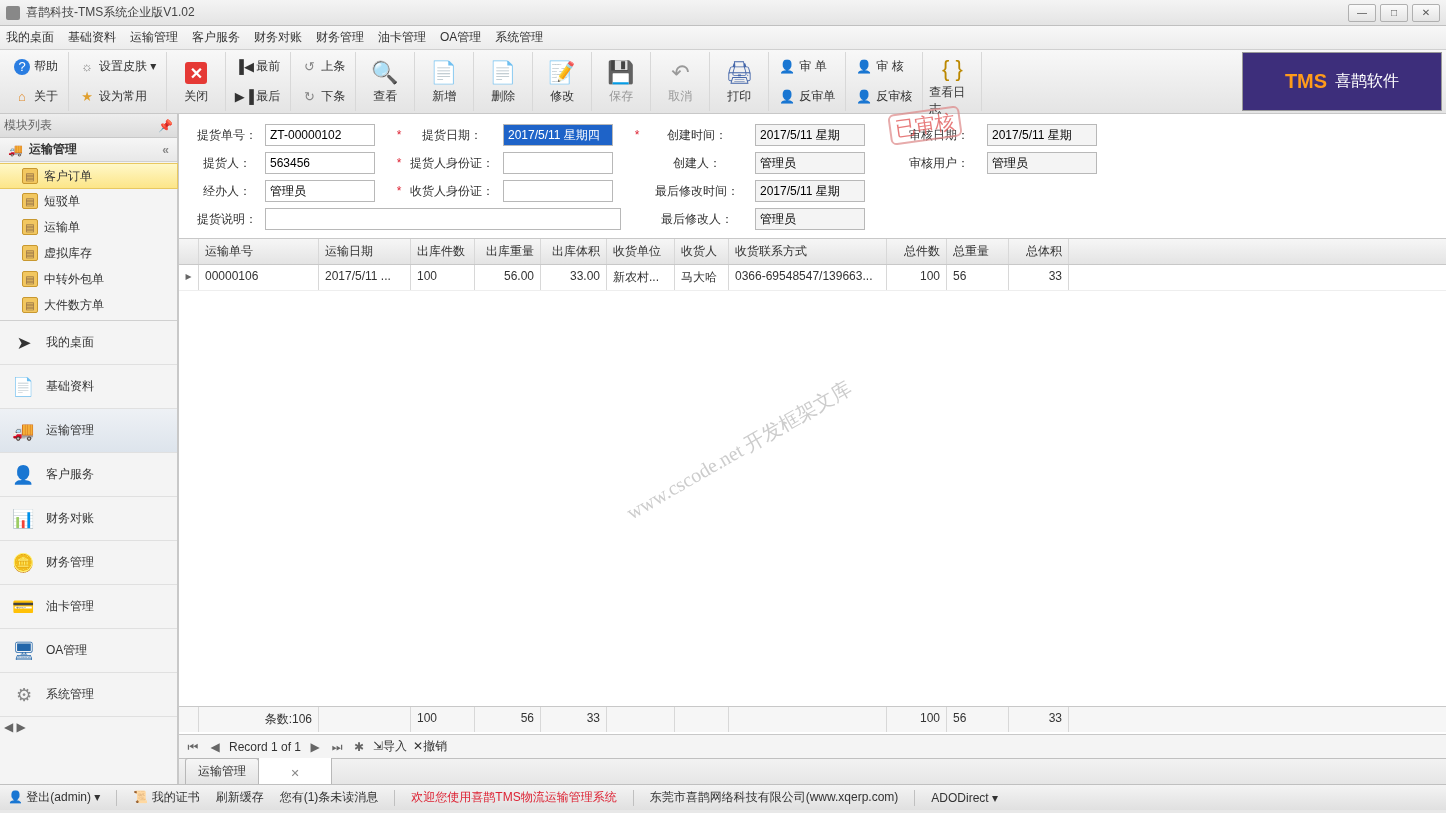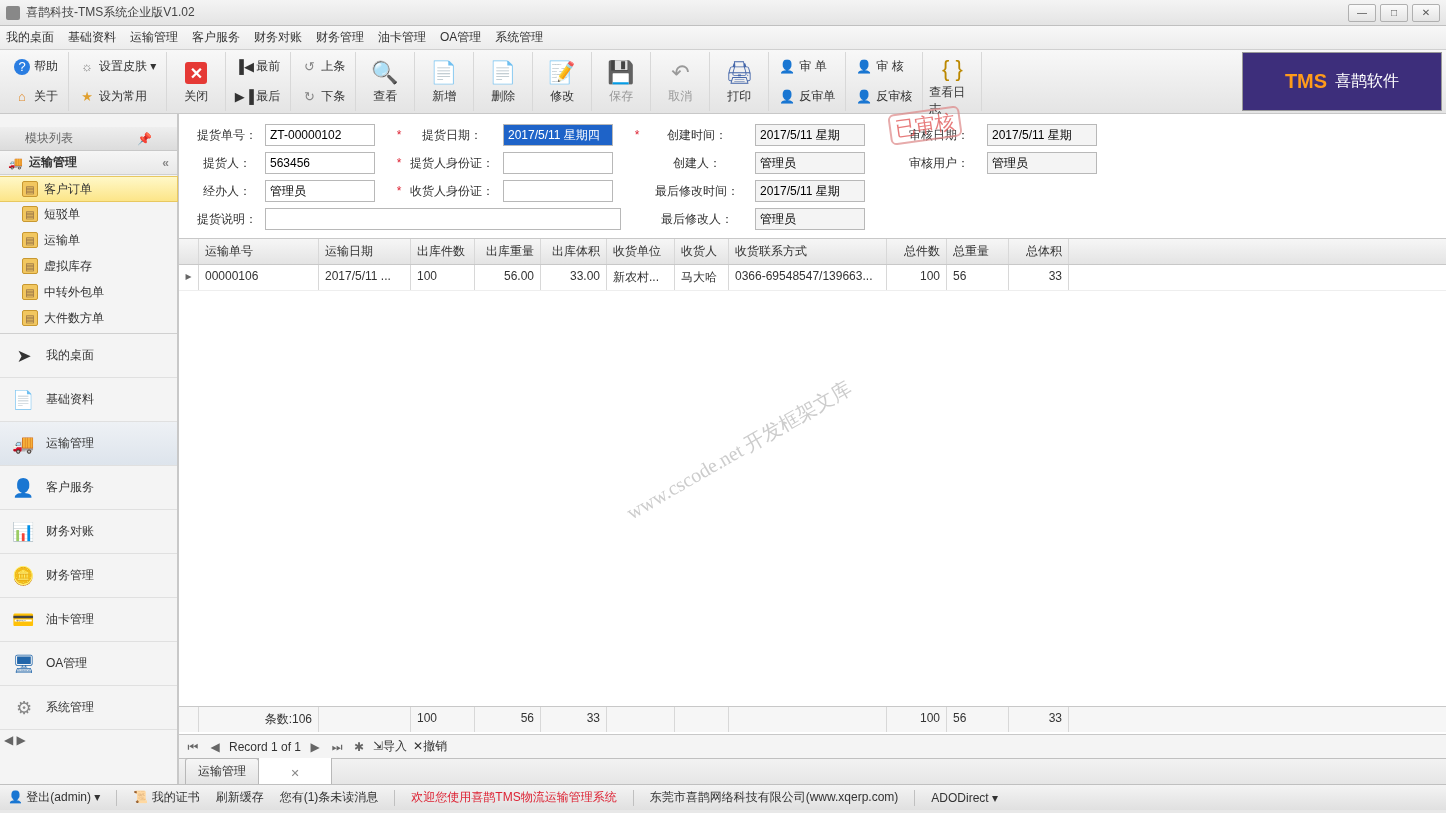--- a/index.html
+++ b/index.html
@@ -26,21 +26,21 @@
 .bigbtn .ic { font-size: 22px; height: 30px; display:flex; align-items:center; }
 .bigbtn .lbl { font-size: 12px; }
 .bigbtn.disabled { color:#999; }
 .redx { width:22px; height:22px; background:#e53935; color:#fff; border-radius:3px; display:flex; align-items:center; justify-content:center; font-weight:bold; font-size:16px;}
 .brand { margin-left:auto; width:200px; background:#3d2e7b; color:#fff; display:flex; align-items:center; justify-content:center; gap:8px; font-size:16px; border:1px solid #999;}
 .brand .tms { color:#ff9b1a; font-weight:bold; font-size:20px;}
 
 
 .body { display: flex; height: 670px; }
 .sidebar { width: 178px; background:#f4f4f4; border-right:1px solid #c8c8c8; display:flex; flex-direction:column; }
-.side-title { height:24px; background:linear-gradient(#eee,#dcdcdc); border-bottom:1px solid #c8c8c8; padding:0 25px; display:flex; align-items:center; justify-content:space-between; color:#666;margin-top:13px;}
+.side-title { height:24px; background:linear-gradient(#eee,#dcdcdc); border-bottom:1px solid #c8c8c8; padding:0 4px; display:flex; align-items:center; justify-content:space-between; color:#666;}
 .side-header { height:24px; background:linear-gradient(#f6f6f6,#e8e8e8); border-bottom:1px solid #d0d0d0; padding:0 8px; display:flex; align-items:center; gap:6px; font-weight:bold;}
 .tree { padding:2px 0; }
 .tree-item { height:26px; display:flex; align-items:center; gap:6px; padding:0 8px 0 22px; }
 .tree-item.active { background:linear-gradient(#fff8c8,#fce588); border:1px solid #e8c860; margin:-1px;}
 .tree-item .ti-ic { width:16px; height:16px; background:#f2c760; border:1px solid #c89830; border-radius:2px; display:flex; align-items:center; justify-content:center; font-size:10px; color:#864;}
 .navlist { border-top:1px solid #d0d0d0; }
 .navitem { height:44px; display:flex; align-items:center; gap:10px; padding:0 12px; border-bottom:1px solid #e0e0e0; }
 .navitem.sel { background:linear-gradient(#eef1f5,#dde4ec); }
 .navitem .nv-ic { width:24px; height:24px; display:flex; align-items:center; justify-content:center; font-size:18px; }
 .side-scroll { height:20px; display:flex; align-items:center; justify-content:flex-start; padding:0 4px; gap:4px; color:#666;}

